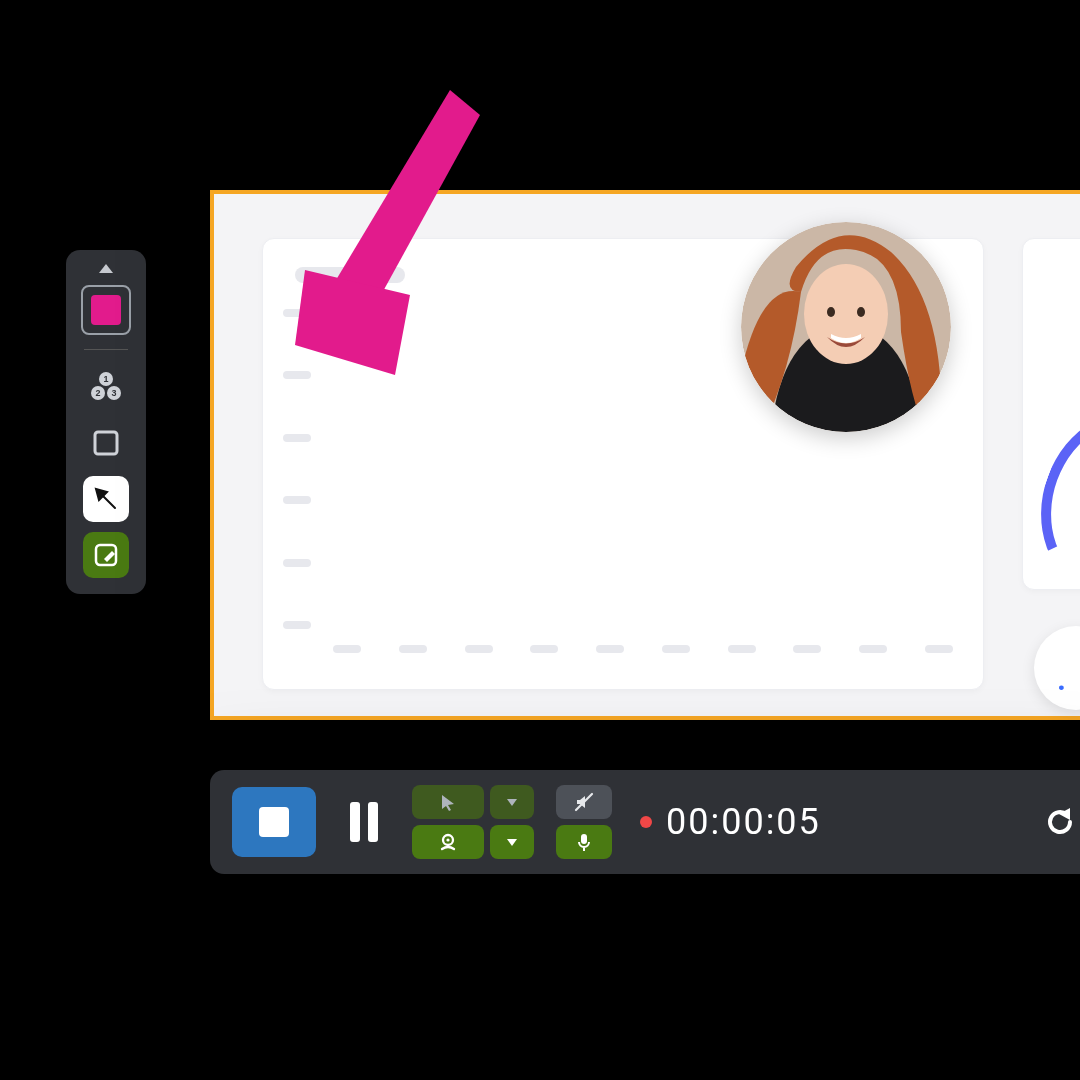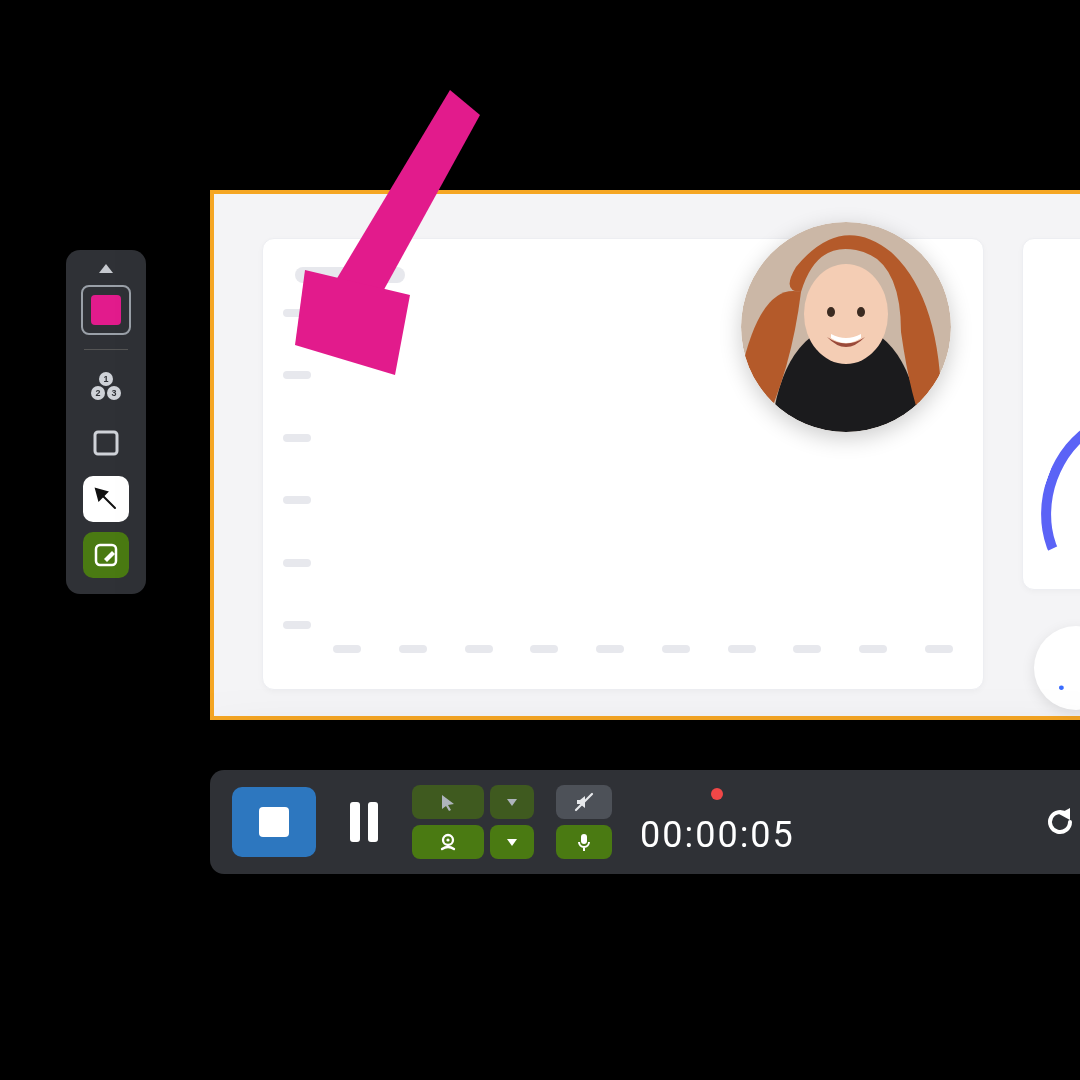--- a/index.html
+++ b/index.html
@@ -194,21 +194,21 @@
     display:flex; align-items:center; justify-content:center;
     cursor:pointer;
   }
   .g-dark  { background:#3f5a1f; }
   .g-green { background:#4a7a12; }
   .g-btn svg { display:block; }
 
   .mute-col { display:flex; flex-direction:column; gap:6px; height:74px; width:56px; }
   .mute-btn { flex:1; border-radius:8px; display:flex; align-items:center; justify-content:center; cursor:pointer; }
 
-  .rec-time-wrap { display:flex; align-items:center; gap:14px; margin-left:6px;flex-direction:column; }
+  .rec-time-wrap { display:flex; align-items:center; gap:14px; margin-left:6px; }
   .rec-dot { width:12px; height:12px; border-radius:50%; background:#f04747; }
   .rec-time { font-variant-numeric: tabular-nums;
               font-size:36px; color:#fff; letter-spacing:2px; }
 
   .rec-restart { margin-left:auto; margin-right:0; width:60px; height:70px;
                  display:flex; align-items:center; justify-content:center; cursor:pointer; }
 </style>
 </head>
 <body>
 

